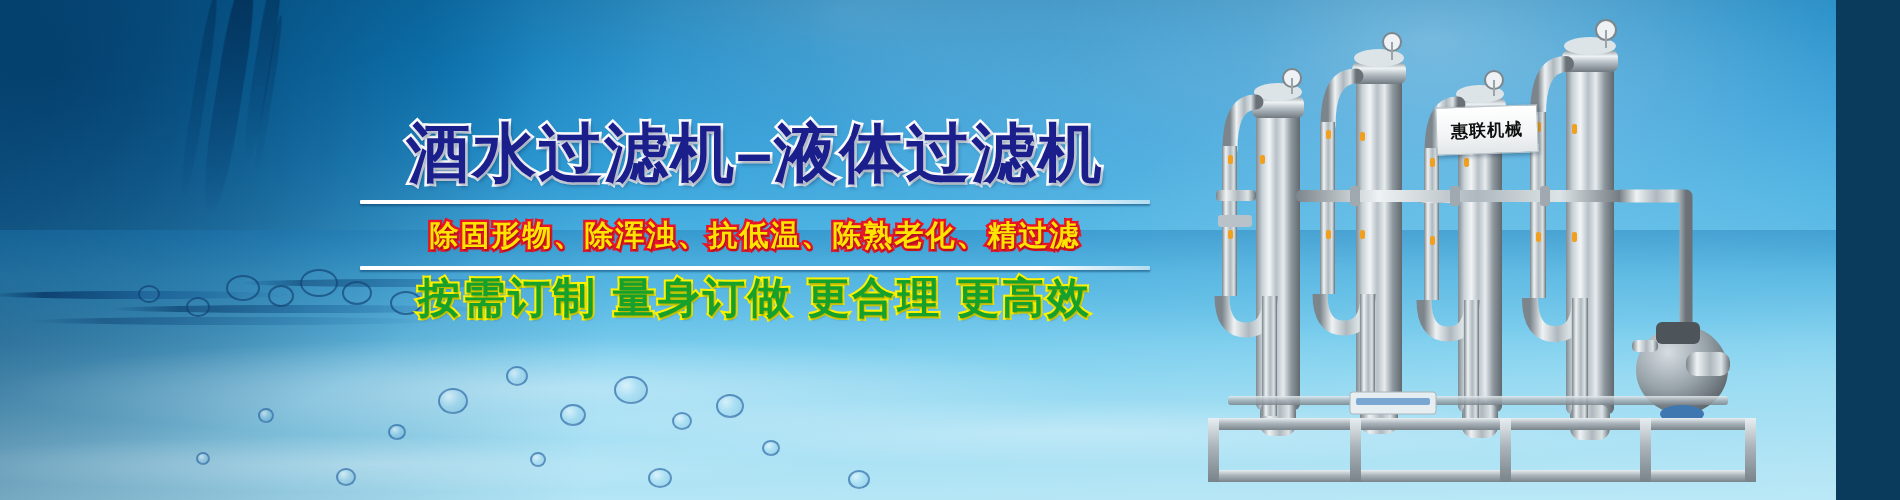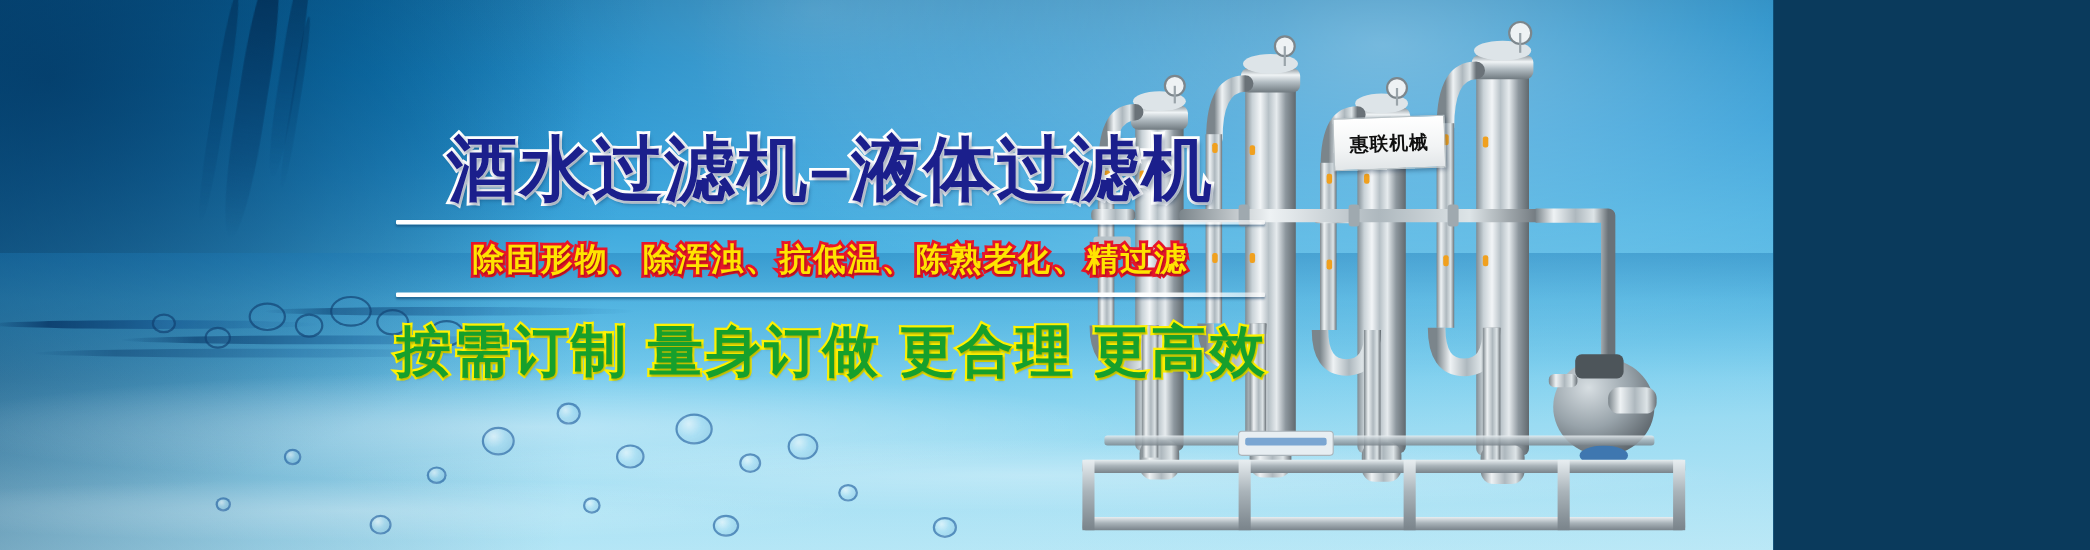--- a/index.html
+++ b/index.html
@@ -5,21 +5,21 @@
   html, body {
     margin: 0; padding: 0;
     background: #0a3a5c;
   }
   body {
     font-family: "Liberation Sans", "DejaVu Sans", sans-serif;
   }
 
   .banner {
     position: relative;
-    width: 1612px;
+    width: 1836px;
     height: 500px;
     overflow: hidden;
     background: #1a8fd0;
   }
 
   
   .bg-sky {
     position: absolute; inset: 0;
     background:
       radial-gradient(ellipse 900px 420px at 78% 8%,  rgba(255,255,255,0.42) 0%, rgba(255,255,255,0.14) 42%, rgba(255,255,255,0) 70%),
@@ -140,22 +140,21 @@
     font-weight: bold;
     letter-spacing: 2px;
     color: #ffe400;
     -webkit-text-stroke: 5px #e8152a;
     paint-order: stroke fill;
     text-shadow: 1px 2px 2px rgba(60,0,0,0.35);
     white-space: nowrap;
   }
 
   .tagline {
-    margin-top: 16px;
-    font-size: 50px;
+    font-size: 42px;
     font-weight: bold;
     letter-spacing: 3px;
     color: #16a02c;
     -webkit-text-stroke: 4px #fff200;
     paint-order: stroke fill;
     text-shadow: 1px 2px 2px rgba(0,40,10,0.30);
     white-space: nowrap;
   }
 
   

